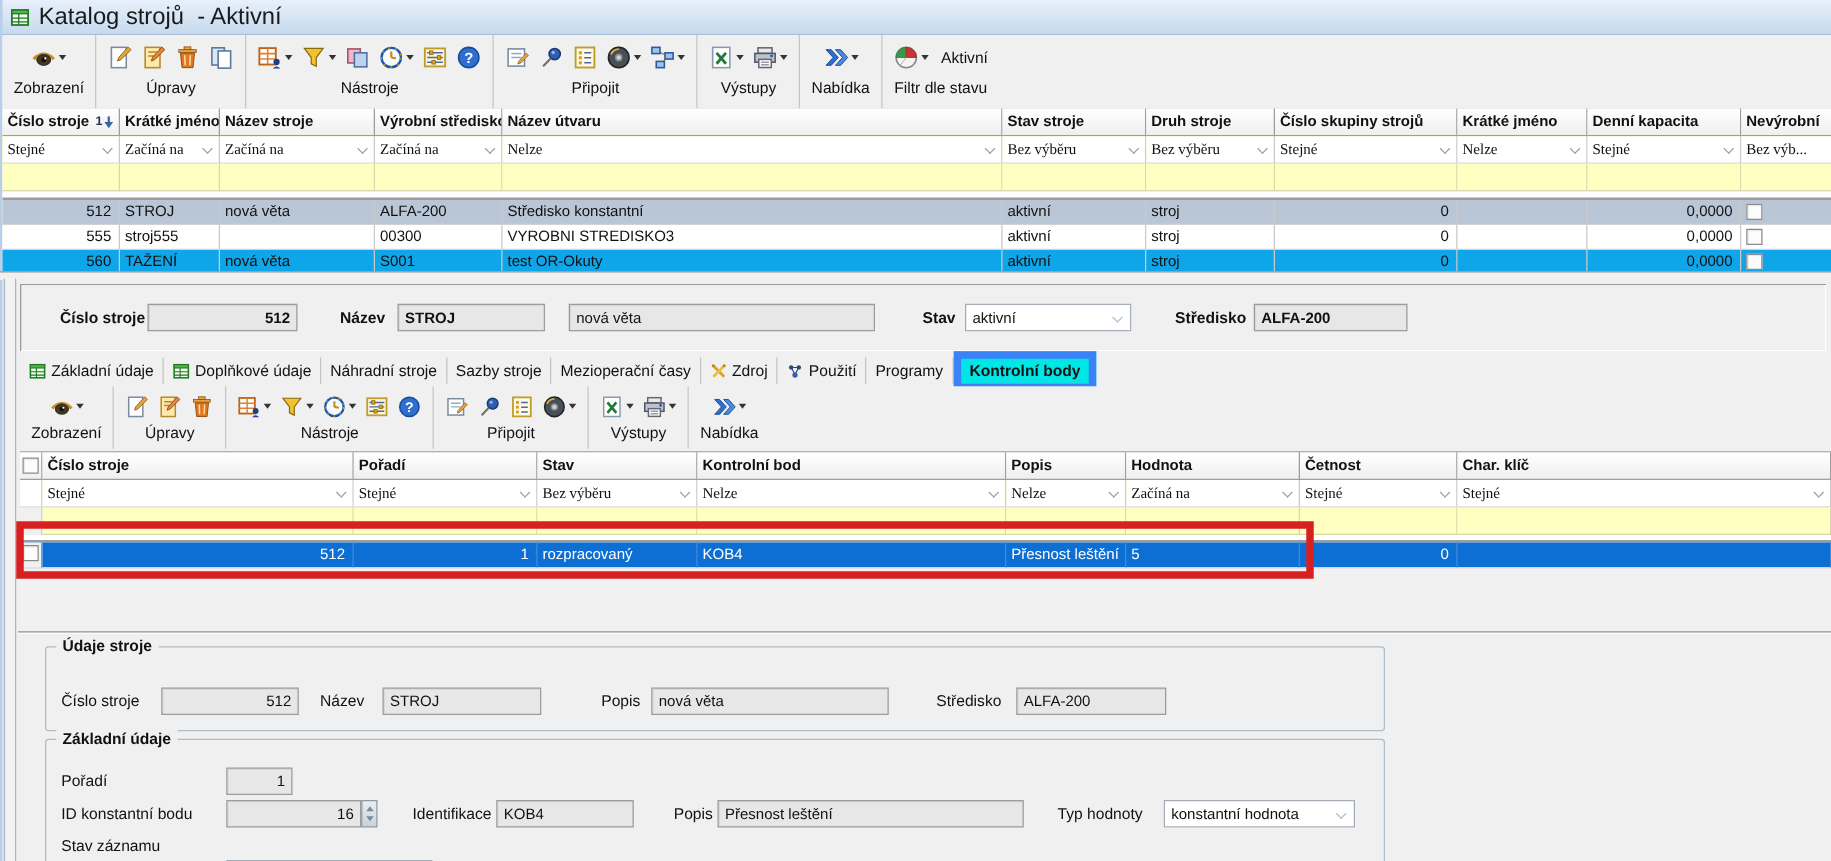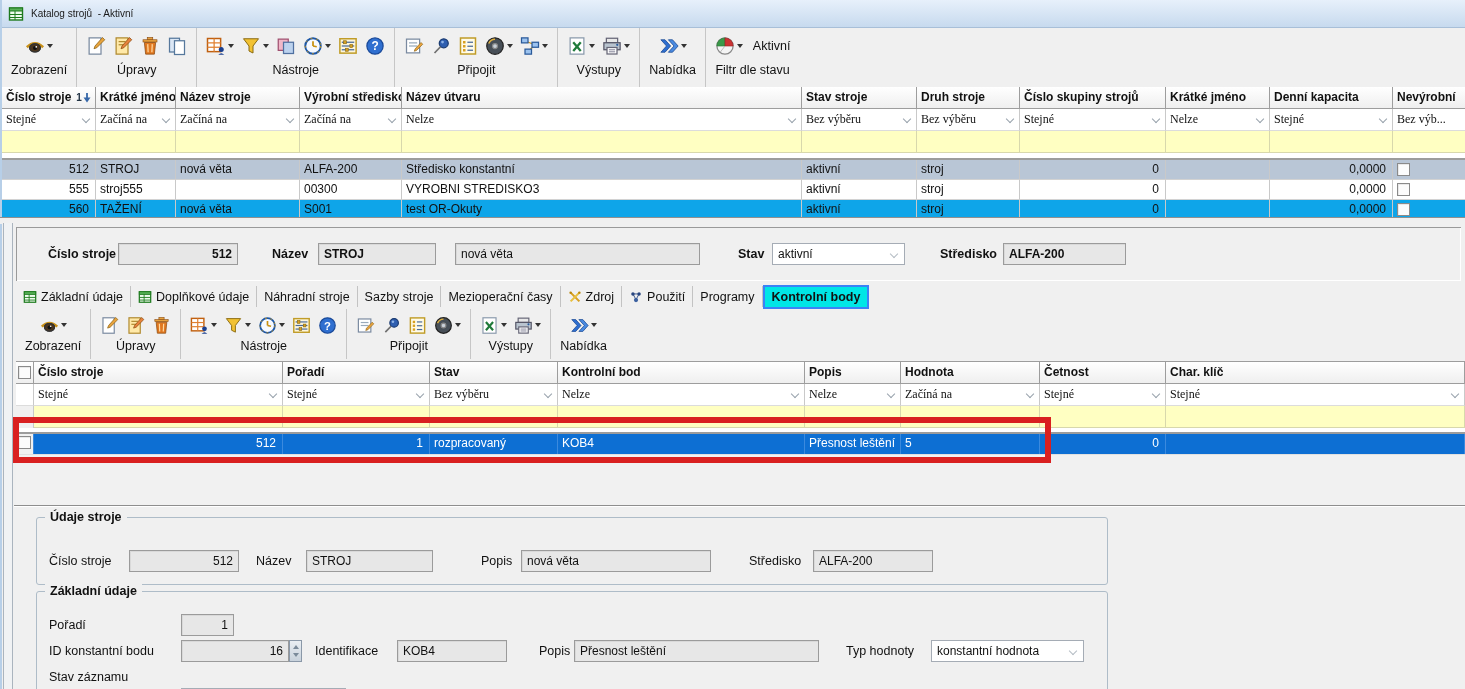--- a/index.html
+++ b/index.html
@@ -5,21 +5,21 @@
   html,body{margin:0;padding:0;background:#d8d8d8;}
   .screen{position:relative;width:1465px;height:689px;overflow:hidden;background:#f0f0f0;
           font-family:"Liberation Sans",sans-serif;font-size:12px;color:#111;}
   .abs{position:absolute;}
 
   
   .winborder-l{left:0;top:0;width:2px;height:689px;background:#b7cfe8;}
   .titlebar{left:0;top:0;width:1465px;height:28px;
     background:linear-gradient(#e7f0fb,#c7daee);border-bottom:1px solid #a8bfd8;
     display:flex;align-items:center;gap:7px;padding-left:8px;box-sizing:border-box;}
-  .title{font-size:10px;color:#1a1a1a;white-space:pre;}
+  .title{font-size:19px;color:#1a1a1a;white-space:pre;}
 
   
   .toolbar{display:flex;align-items:stretch;background:#f0f0f0;}
   .tb1{left:2px;top:28px;width:1463px;height:59px;border-bottom:1px solid #b9b9b9;}
   .tb2{left:16px;top:309px;width:1449px;height:50px;}
   .tbgroup{display:flex;flex-direction:column;align-items:center;justify-content:flex-start;
     padding:4px 9px 1px;border-right:1px solid #c6c6c6;}
   .tbgroup:last-child{border-right:none;}
   .tbicons{display:flex;align-items:center;gap:7px;height:28px;}
   .tb2 .tbicons{height:24px;}
@@ -92,21 +92,21 @@
        background:linear-gradient(#e9eef3,#c8d2dc);border:1px solid #8a98a8;}
   .spin::before{content:"";position:absolute;left:3px;top:4px;width:0;height:0;
        border-left:3px solid transparent;border-right:3px solid transparent;border-bottom:4px solid #7a8a9a;}
   .spin::after{content:"";position:absolute;left:3px;bottom:4px;width:0;height:0;
        border-left:3px solid transparent;border-right:3px solid transparent;border-top:4px solid #7a8a9a;}
 
   
   .tabbar{left:16px;top:284px;width:1449px;height:25px;display:flex;align-items:center;}
   .tab{display:inline-flex;align-items:center;gap:4px;padding:0 7px;height:21px;
        border-right:1px solid #c3c3c3;font-size:12.5px;white-space:nowrap;}
-  .tab.active{background:#00e6e6;font-weight:bold;border:2px solid #3b82f6;height:20px;}
+  .tab.active{background:#00e6e6;font-weight:bold;border:6px solid #3b82f6;height:20px;}
   .tabi{width:14px;height:14px;}
 
   
   .bottompanel{left:14px;top:505px;width:1451px;height:184px;background:#f0f0f0;
       box-shadow:inset 0 1px 0 #8e8e8e, inset 0 2px 0 #ffffff;padding-left:32px;}
   .gbox{position:absolute;border:1px solid #aebcc8;border-radius:3px;}
   .gtitle{position:absolute;top:-8px;left:8px;background:#f0f0f0;padding:0 5px;
       font-weight:bold;font-size:12.5px;line-height:15px;}
 
   
@@ -793,21 +793,21 @@
     </div>
 
     <div class="gbox" style="left:22px;top:86px;width:1070px;height:120px;">
       <span class="gtitle">Základní údaje</span>
       <div class="abs lbl" style="left:12px;top:22px;">Pořadí</div>
       <div class="abs fld num" style="left:144px;top:22px;width:53px;">1</div>
 
       <div class="abs lbl" style="left:12px;top:48px;">ID konstantní bodu</div>
       <div class="abs fld num" style="left:144px;top:48px;width:108px;">16</div>
       <div class="spin" style="left:252px;top:48px;"></div>
-      <div class="abs lbl" style="left:278px;top:48px;">Identifikace</div>
+      <div class="abs lbl" style="left:293px;top:48px;">Identifikace</div>
       <div class="abs fld" style="left:360px;top:48px;width:110px;">KOB4</div>
       <div class="abs lbl" style="left:502px;top:48px;">Popis</div>
       <div class="abs fld" style="left:537px;top:48px;width:245px;">Přesnost leštění</div>
       <div class="abs lbl" style="left:809px;top:48px;">Typ hodnoty</div>
       <div class="abs combo" style="left:894px;top:48px;width:153px;">konstantní hodnota</div>
 
       <div class="abs lbl" style="left:12px;top:74px;">Stav záznamu</div>
       <div class="abs combo" style="left:144px;top:74px;width:165px;">rozpracovaný</div>
 
     </div>

